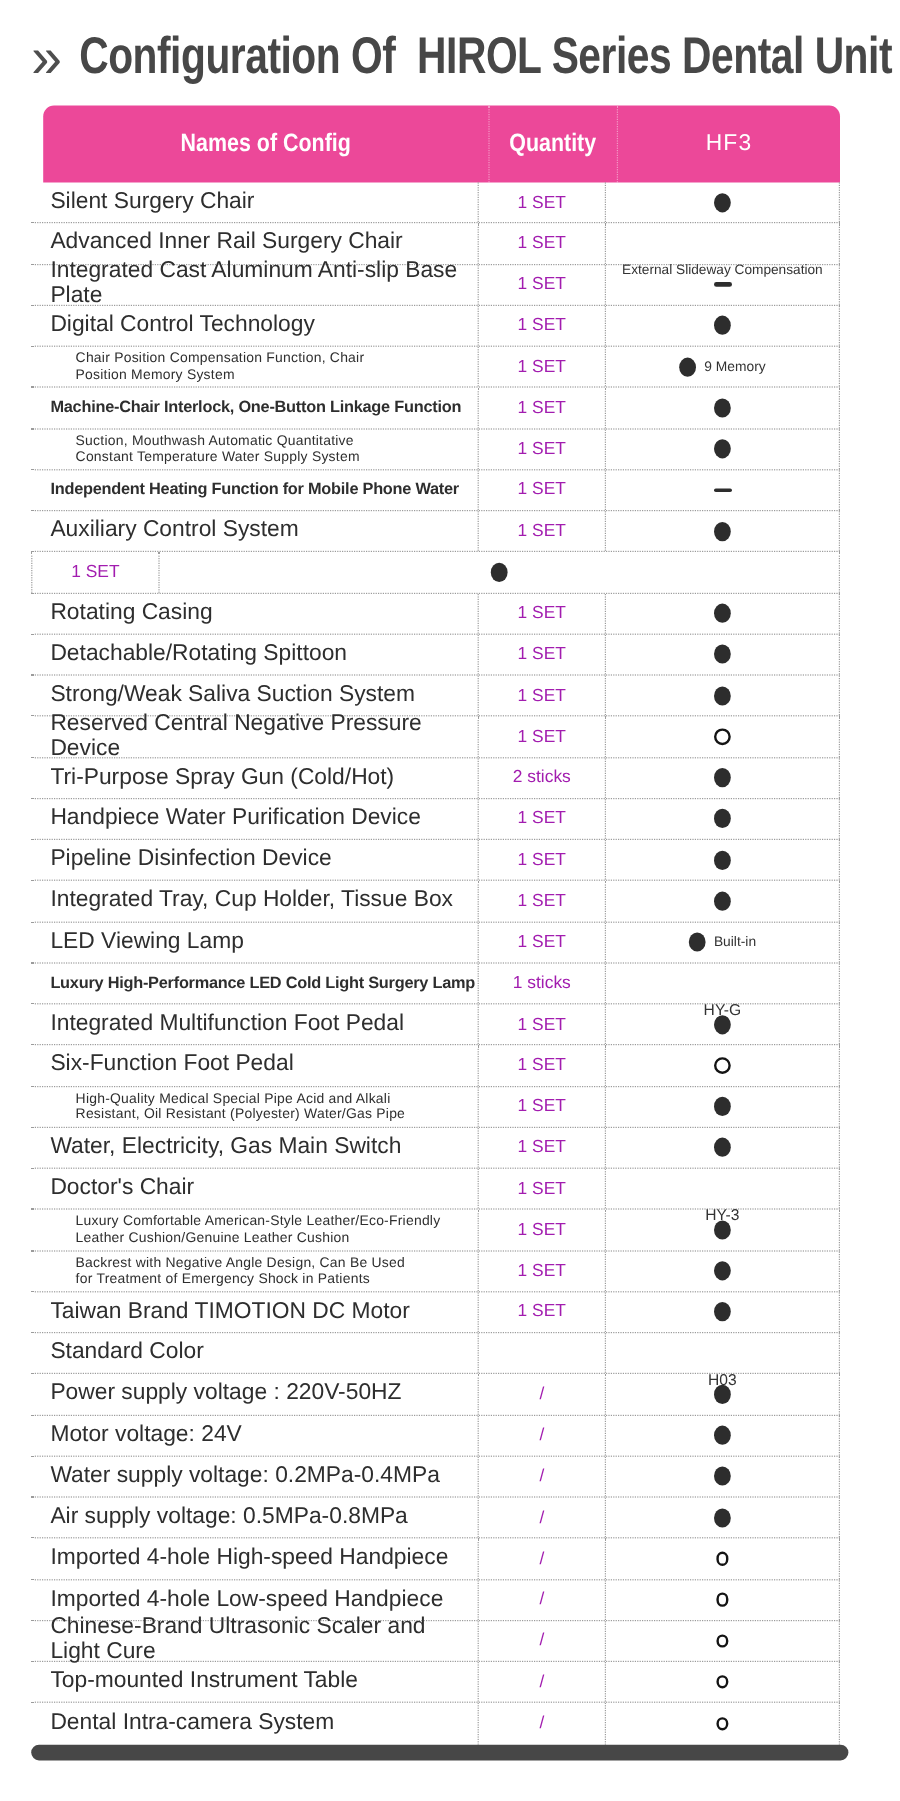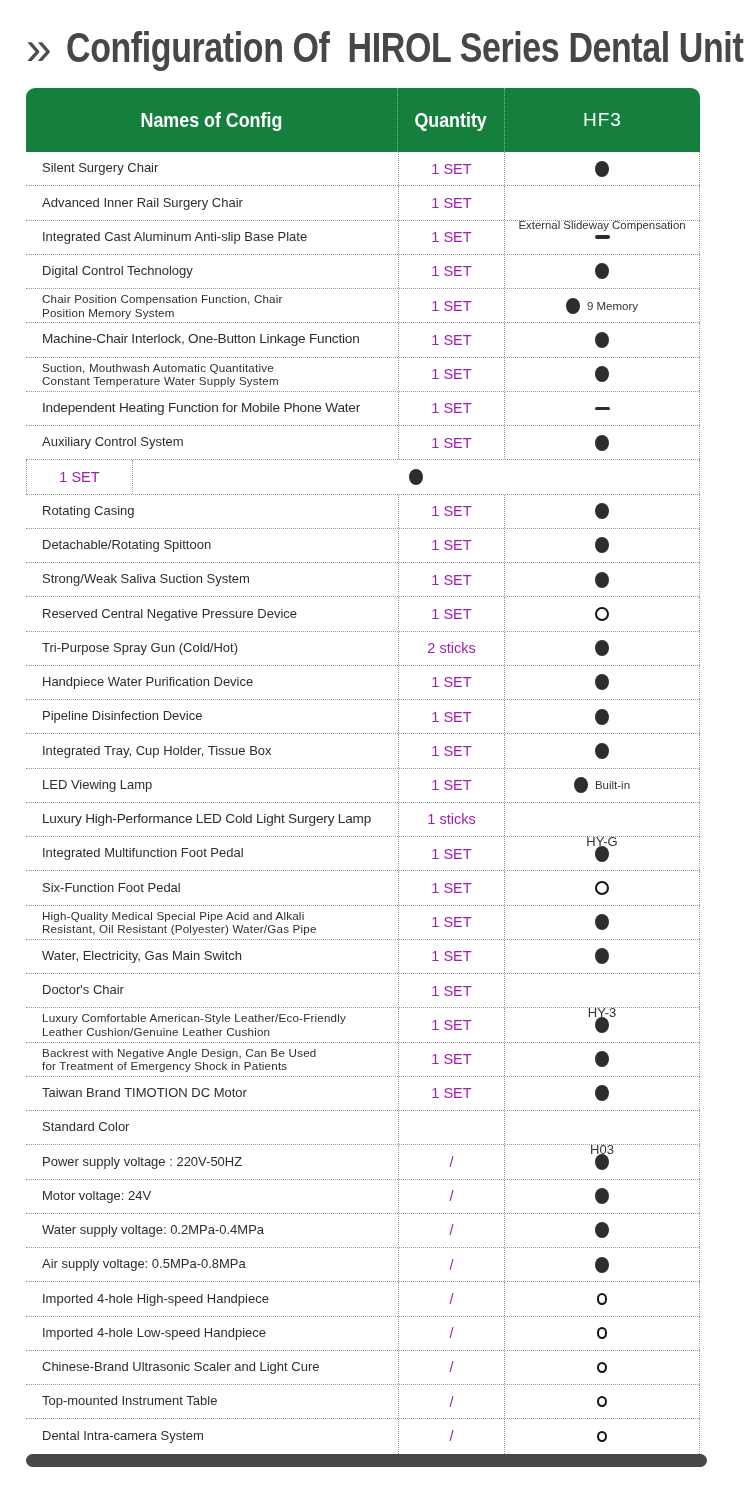--- a/index.html
+++ b/index.html
@@ -23,22 +23,22 @@
     display:inline-block;
     font-size:43px; font-weight:bold; color:#474747;
     letter-spacing:-0.5px; white-space:pre;
     transform:scaleX(0.79); transform-origin:left center;
     line-height:1;
   }
   
   .table-wrap { position:absolute; left:26px; top:88px; width:674px; }
   .thead {
     display:flex; height:64px;
-    background:#15803d; border-radius:9px 9px 0 0;
-    color:#ffffff; align-items:stretch;
+    background:#ec4899; border-radius:9px 9px 0 0;
+    color:#ffffff; align-items:stretch;margin-left:10px;
   }
   .th { display:flex; align-items:center; justify-content:center; box-sizing:border-box; }
   .th-name { width:372px; border-right:1px dotted rgba(255,255,255,0.45); }
   .th-qty  { width:107px; border-right:1px dotted rgba(255,255,255,0.45); }
   .th-hf3  { flex:1; }
   .condense {
     display:inline-block; font-weight:bold; font-size:21px;
     transform:scaleX(0.85); letter-spacing:0;
   }
   .th-hf3 .plain { font-size:19px; font-weight:400; letter-spacing:1px; }
@@ -48,23 +48,23 @@
     display:flex; align-items:stretch;
     height:34.26px; box-sizing:border-box;
     border-bottom:1px dotted #9b9b9b;
   }
   .tr:last-child { border-bottom:none; }
   .td { display:flex; align-items:center; box-sizing:border-box; }
   .td-name { width:372px; padding-left:16px; padding-right:6px; }
   .td-qty  { width:107px; justify-content:center; border-left:1px dotted #9b9b9b; border-right:1px dotted #9b9b9b; }
   .td-hf3  { flex:1; justify-content:center; border-right:1px dotted #9b9b9b; }
 
-  .name-text { font-size:13px; color:#2e2e2e; white-space:pre-line; line-height:1.1; }
-  .name-text.long { font-size:13.6px; letter-spacing:-0.2px; white-space:nowrap; }
-  .name-text.two-line { font-size:11.6px; line-height:13.5px; letter-spacing:0.2px; }
+  .name-text { font-size:19px; color:#2e2e2e; white-space:pre-line; line-height:1.1; }
+  .name-text.long { font-size:13.6px; letter-spacing:-0.2px; white-space:nowrap;font-weight:bold; }
+  .name-text.two-line { font-size:11.6px; line-height:13.5px; letter-spacing:0.2px;margin-left:21px; }
   .qty-text { font-size:14.5px; color:#a21caf; }
 
   
   .sym-dot {
     width:14px; height:16px; border-radius:50%;
     background:#2d2d2d; display:inline-block;
   }
   .sym-dash {
     width:15px; height:3.5px; border-radius:2px;
     background:#2d2d2d; display:inline-block;

